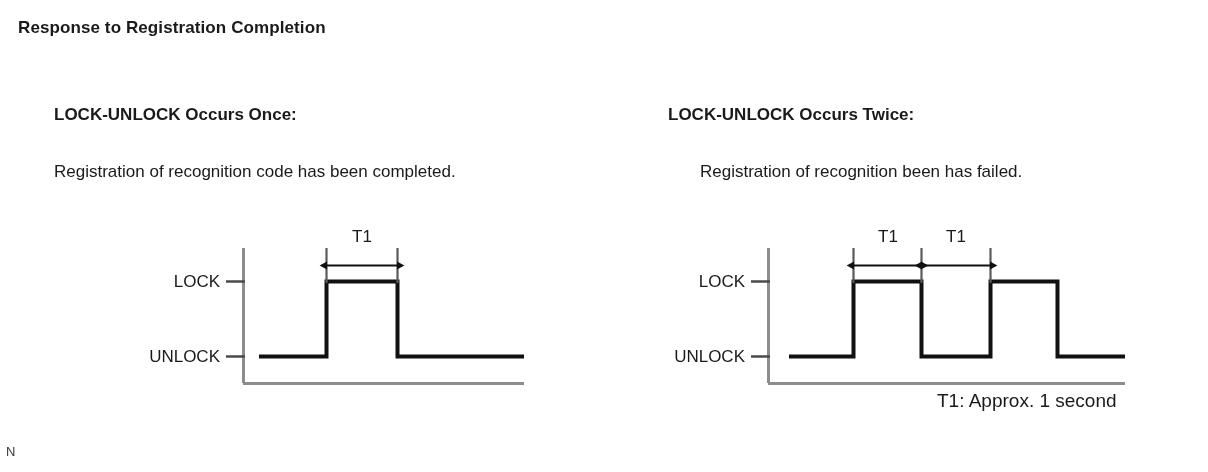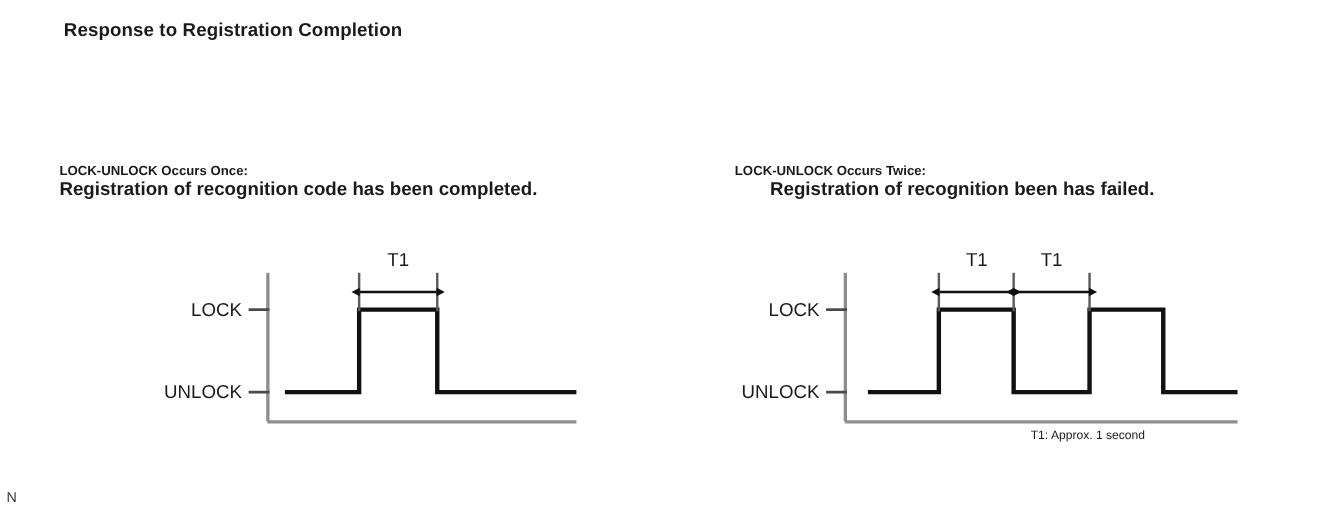--- a/index.html
+++ b/index.html
@@ -17,48 +17,46 @@
   }
   .abs { position: absolute; }
 
   #page-title {
     left: 18px;
     top: 18px;
     font-size: 17px;
     font-weight: bold;
     letter-spacing: 0.1px;
     white-space: nowrap;
-    margin-left: 40px;
   }
 
   .case-heading {
     top: 105px;
-    font-size: 12px;
+    font-size: 17px;
     font-weight: bold;
     white-space: nowrap;
-    margin-top: 43px;
   }
   .case-desc {
     top: 162px;
     font-size: 17px;
-    font-weight: bold;
+    font-weight: normal;
     white-space: nowrap;
   }
   #case-once-heading  { left: 54px; }
   #case-once-desc     { left: 54px; }
   #case-twice-heading { left: 668px; }
   #case-twice-desc    { left: 700px; }
 
   .diagram { top: 0; left: 0; width: 1208px; height: 472px; }
   .diagram svg { display: block; }
 
   #footnote {
     left: 937px;
     top: 390px;
-    font-size: 11px;
+    font-size: 19px;
     white-space: nowrap;
   }
   #page-marker {
     left: 6px;
     top: 444px;
     font-size: 13px;
     color: #3a3a3a;
   }
 
   text.axis-label {

